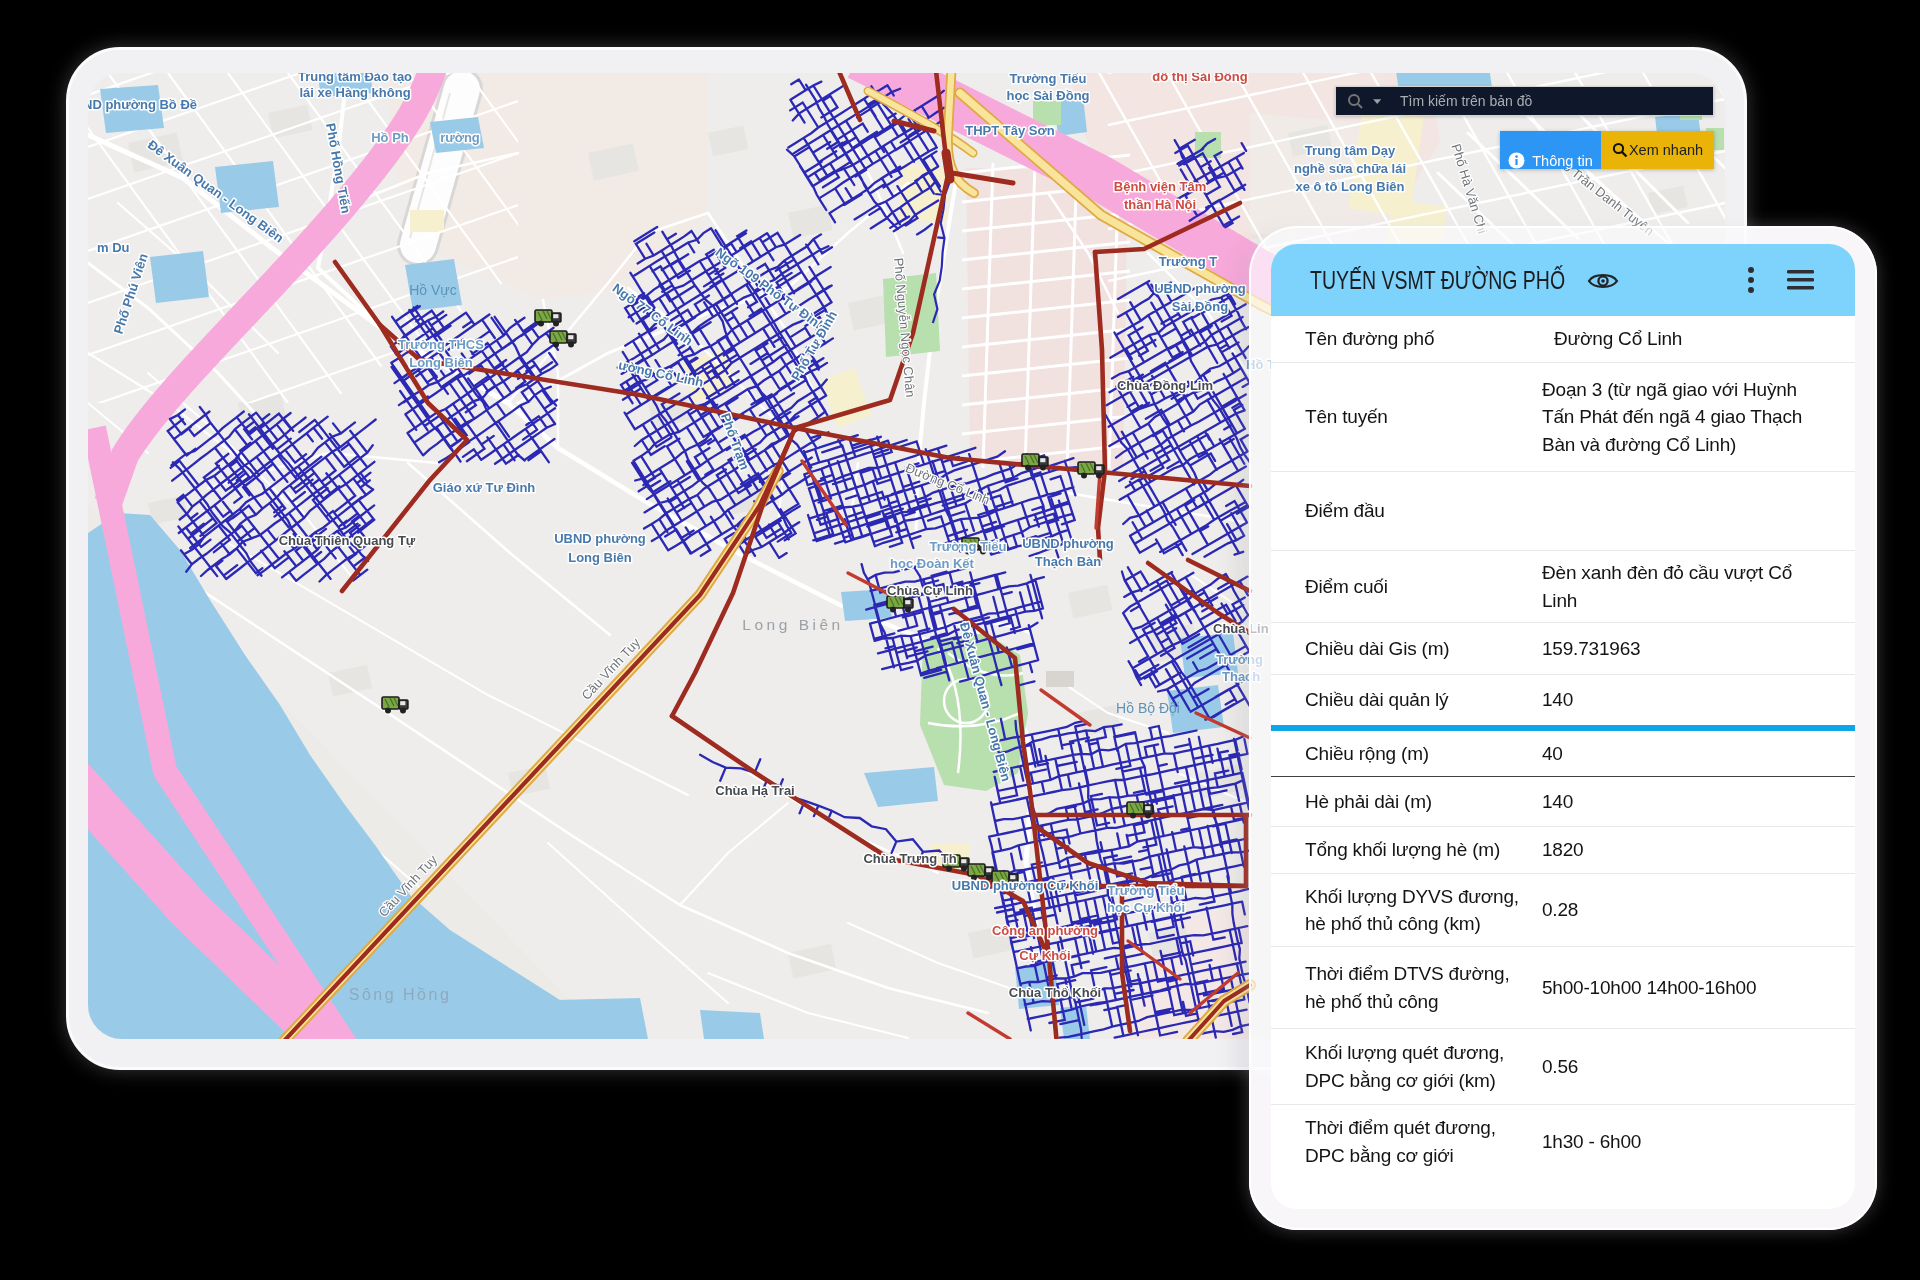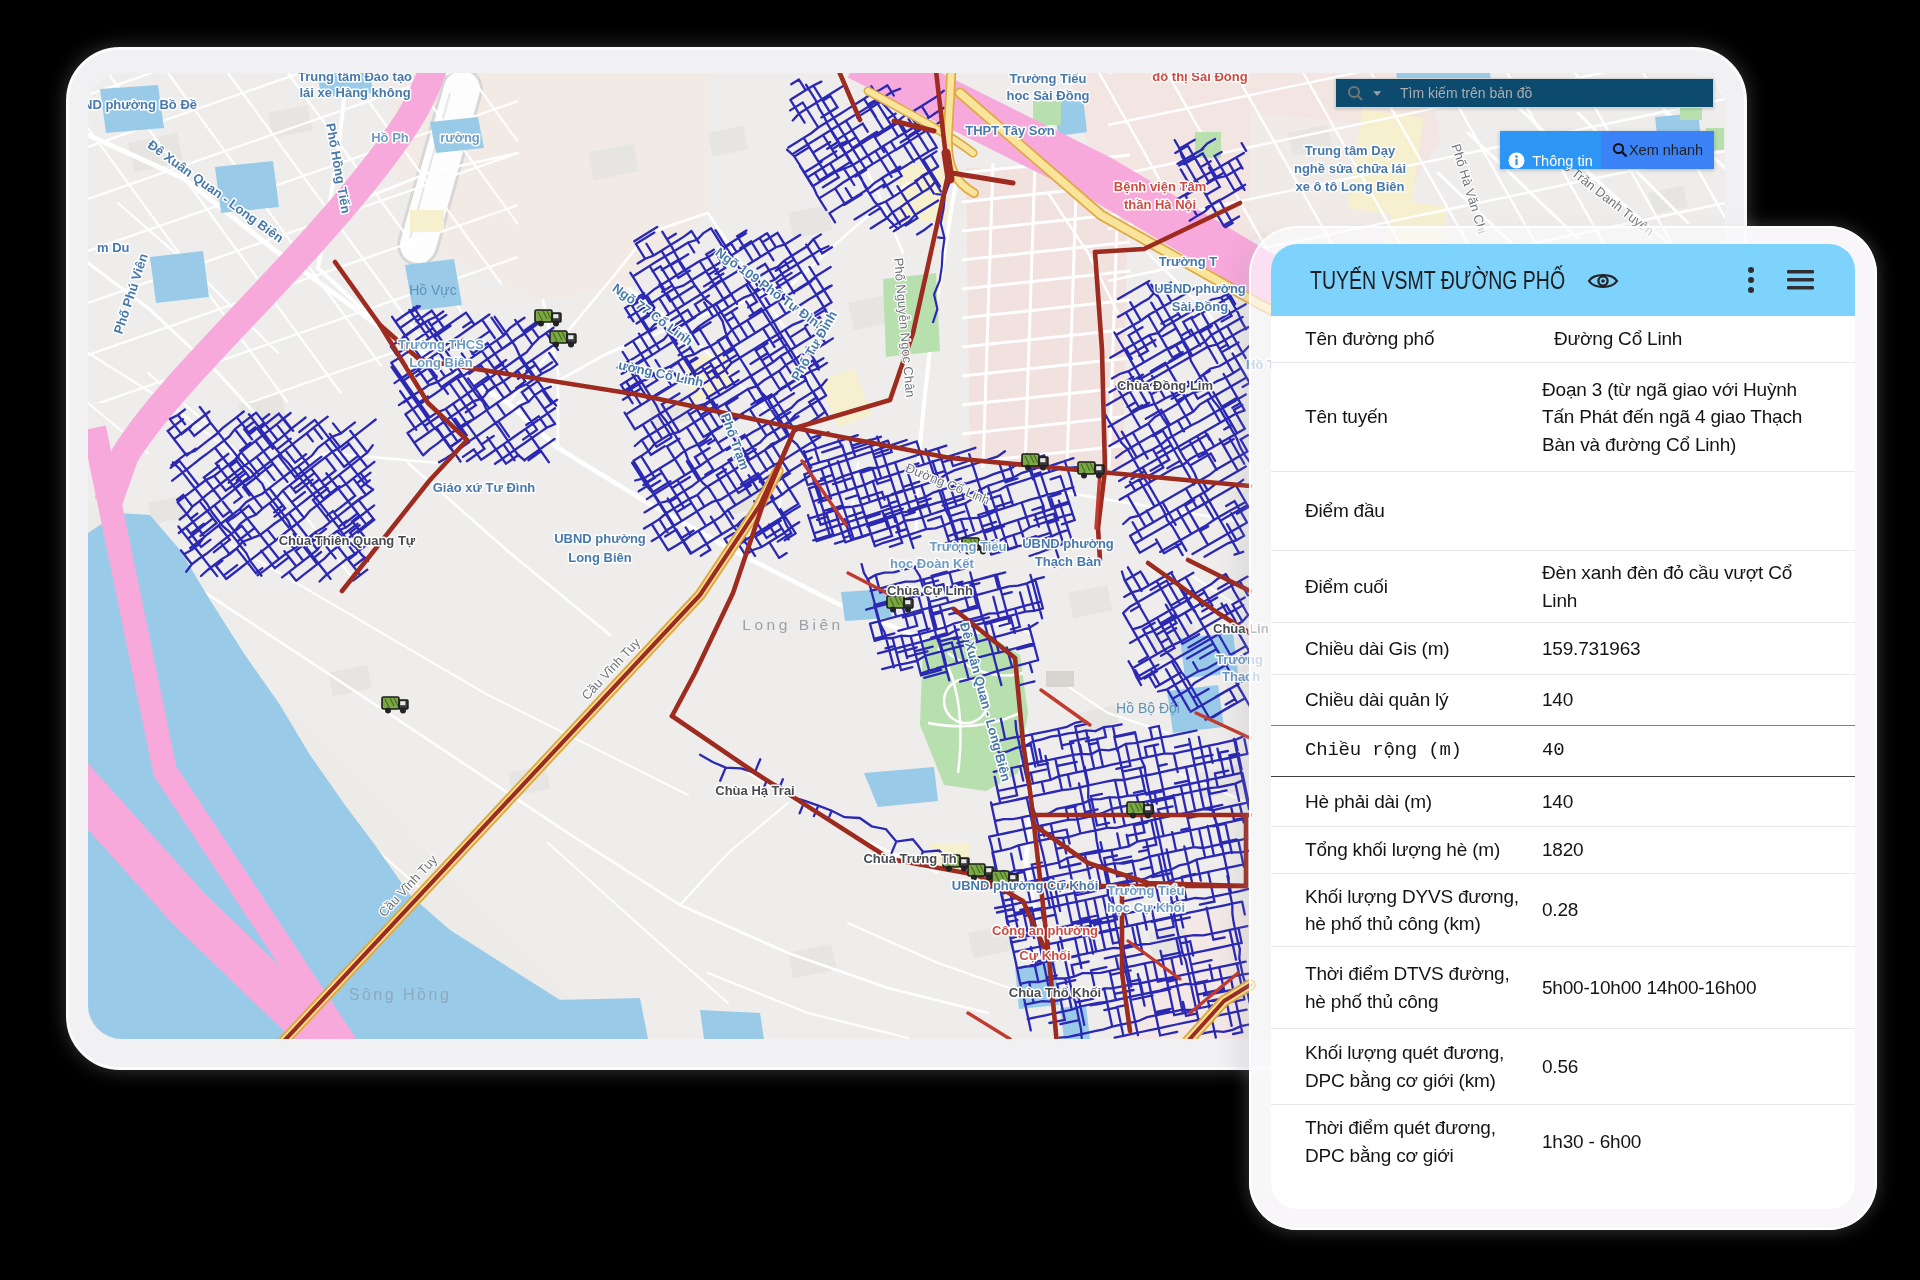--- a/index.html
+++ b/index.html
@@ -3,28 +3,28 @@
 <style>
 *{margin:0;padding:0;box-sizing:border-box}
 html,body{width:1920px;height:1280px;background:#000;overflow:hidden;
   font-family:"Liberation Sans", sans-serif;}
 #stage{position:relative;width:1920px;height:1280px;background:#000}
 #mapframe{position:absolute;left:66px;top:47px;width:1681px;height:1023px;
   border-radius:54px;background:#F1F0F3;border:3px solid #FBFBFC;
   box-shadow:0 0 20px rgba(255,255,255,0.22);}
 #maparea{position:absolute;left:88px;top:73px;width:1637px;height:966px;
   border-radius:34px;background:#EFEEEC;overflow:hidden;}
-#search{position:absolute;left:1335px;top:78px;width:379px;height:30px;background:#0c4a6e;
+#search{position:absolute;left:1335px;top:86px;width:379px;height:30px;background:#0f172a;
   border:1px solid #D4D4D4;box-shadow:0 1px 3px rgba(0,0,0,.18);display:flex;align-items:center;}
 #search .ph{color:#A9AEB3;font-size:14px;margin-left:14px}
 #btns{position:absolute;left:1500px;top:131px;height:38px;display:flex;
   box-shadow:0 1px 4px rgba(0,0,0,.25);}
 #btnInfo{width:101px;height:38px;background:#2D96F5;color:#fff;font-size:14.5px;
   display:flex;align-items:flex-end;justify-content:center;gap:7px}
-#btnQuick{width:113px;height:38px;background:#3b82f6;color:#202124;font-size:14.5px;
+#btnQuick{width:113px;height:38px;background:#eab308;color:#202124;font-size:14.5px;
   display:flex;align-items:center;justify-content:center;gap:1px}
 #infoback{position:absolute;left:1249px;top:226px;width:628px;height:1004px;border-radius:48px;background:#EFEEF1;}
 #infopanel{position:absolute;left:1249px;top:226px;width:628px;height:1004px;
   border-radius:48px;background:rgba(252,251,253,0.66);border:2px solid rgba(255,255,255,0.95);
   box-shadow:0 0 18px rgba(255,255,255,0.22), -10px 10px 24px rgba(40,40,60,0.10);}
 #card{position:absolute;left:1271px;top:244px;width:584px;height:965px;border-radius:26px;
   background:#fff;overflow:hidden;}
 #hdr{height:72px;background:#7dd3fc;position:relative}
 #hdr .ttl{position:absolute;left:39px;top:0;line-height:72px;font-size:25px;color:#1D1D20;
   font-weight:400;display:inline-block;transform:scaleX(0.78);transform-origin:left center;white-space:nowrap}
@@ -380,21 +380,21 @@
         <div class="val">Đèn xanh đèn đỏ cầu vượt Cổ<br>Linh</div>
       </div>
 <div class="row" style="height:52px;border-top:1px solid #E8E8EA;">
         <div class="lab">Chiều dài Gis (m)</div>
         <div class="val">159.731963</div>
       </div>
 <div class="row" style="height:51px;border-top:1px solid #E8E8EA;">
         <div class="lab">Chiều dài quản lý</div>
         <div class="val">140</div>
       </div>
-<div class="row" style="height:51px;border-top:1px solid #0ea5e9;font-family:Liberation Mono, monospace;">
+<div class="row" style="height:51px;border-top:6px solid #0ea5e9;">
         <div class="lab">Chiều rộng (m)</div>
         <div class="val">40</div>
       </div>
 <div class="row" style="height:50px;border-top:1px solid #404040;">
         <div class="lab">Hè phải dài (m)</div>
         <div class="val">140</div>
       </div>
 <div class="row" style="height:47px;border-top:1px solid #E8E8EA;">
         <div class="lab">Tổng khối lượng hè (m)</div>
         <div class="val">1820</div>

